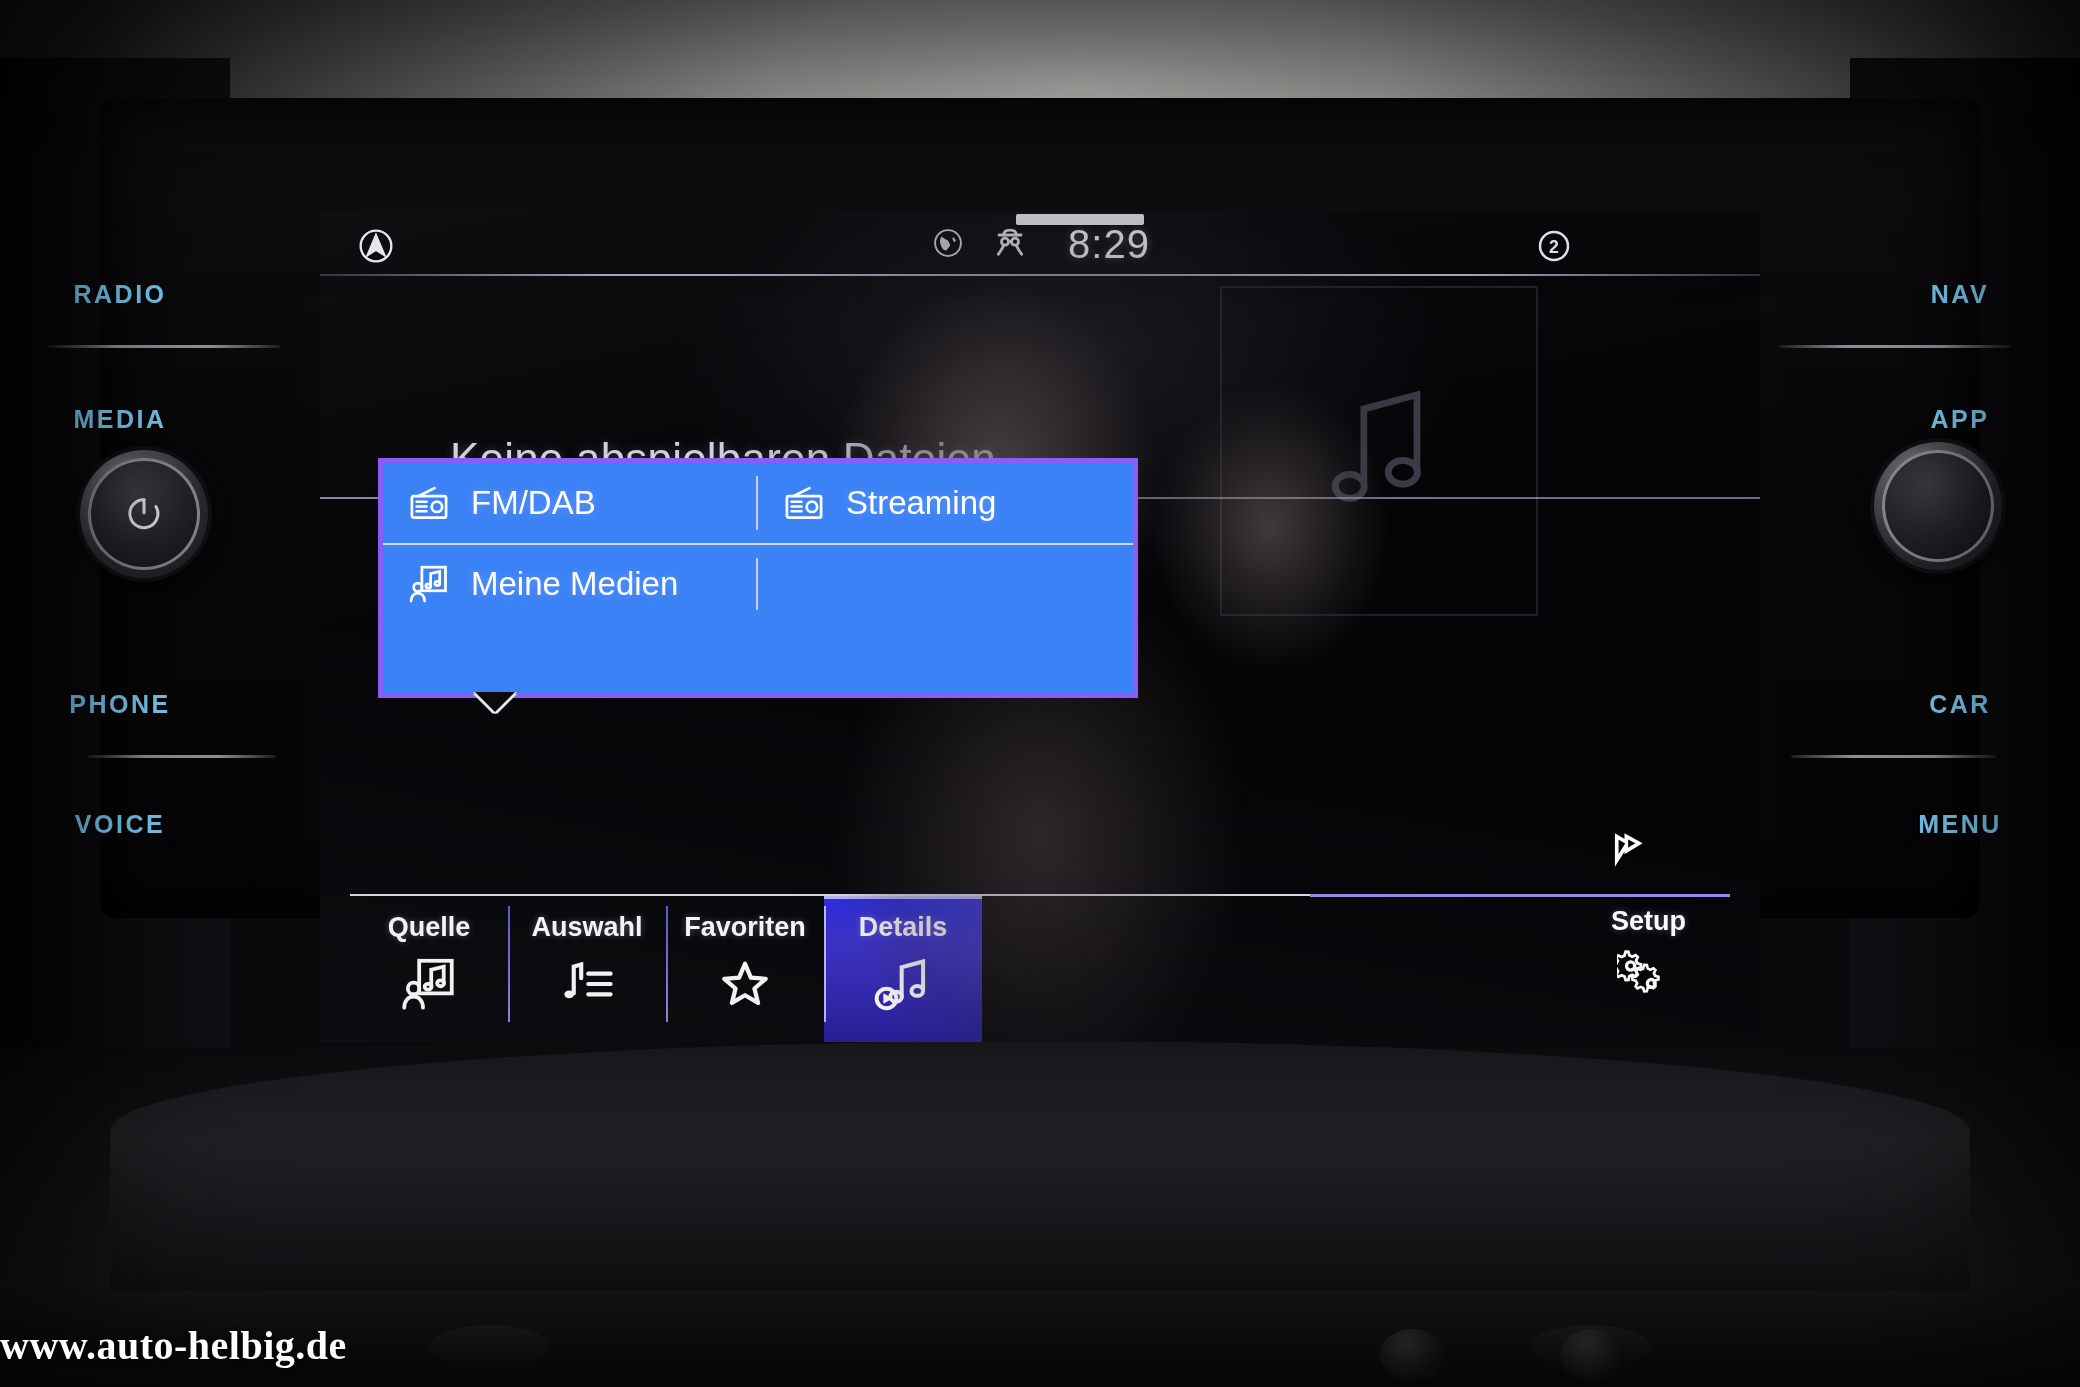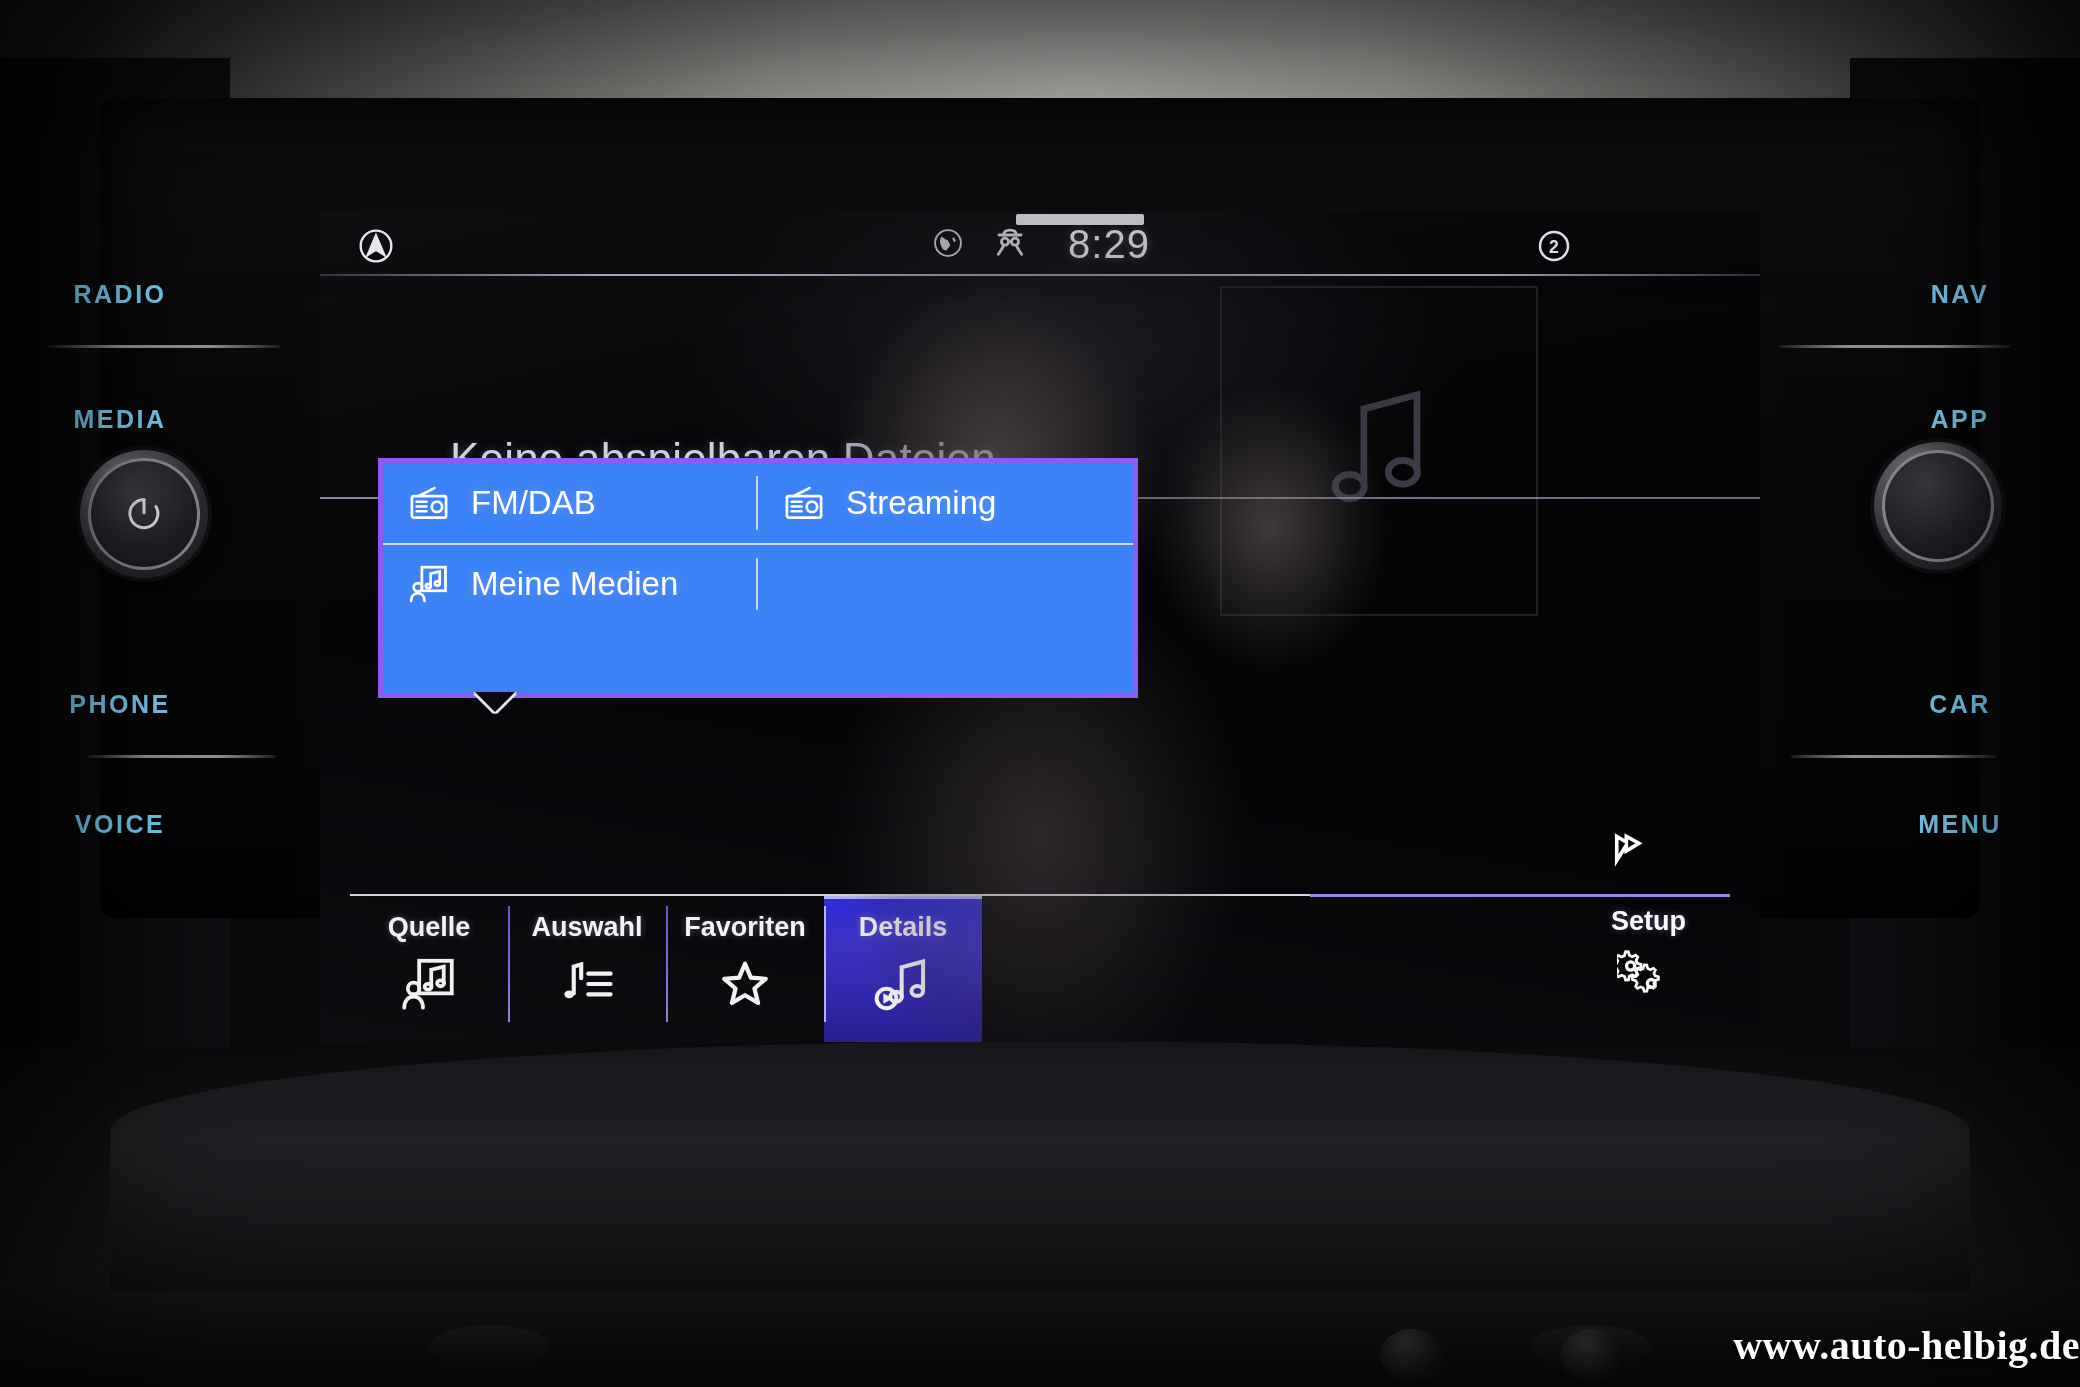--- a/index.html
+++ b/index.html
@@ -279,21 +279,21 @@
     background: #5a5a5a;
     color: #ffffff;
     font-size: 48px; font-weight: bold;
     padding: 4px 42px 10px 42px;
     letter-spacing: 1px;
     font-family: "Liberation Serif", serif;
     z-index: 30;
   }
   .watermark {
     position: absolute; left: 0; right: 0; bottom: 18px;
-    text-align: right;
+    text-align: left;
     color: #ffffff;
     font-size: 40px;
     font-weight: bold;
     font-family: "Liberation Serif", serif;
     letter-spacing: .5px;
     text-shadow: 0 2px 6px rgba(0,0,0,.95);
     z-index: 30;
   }
   .edge-vignette {
     position: absolute; inset: 0; pointer-events: none; z-index: 25;

